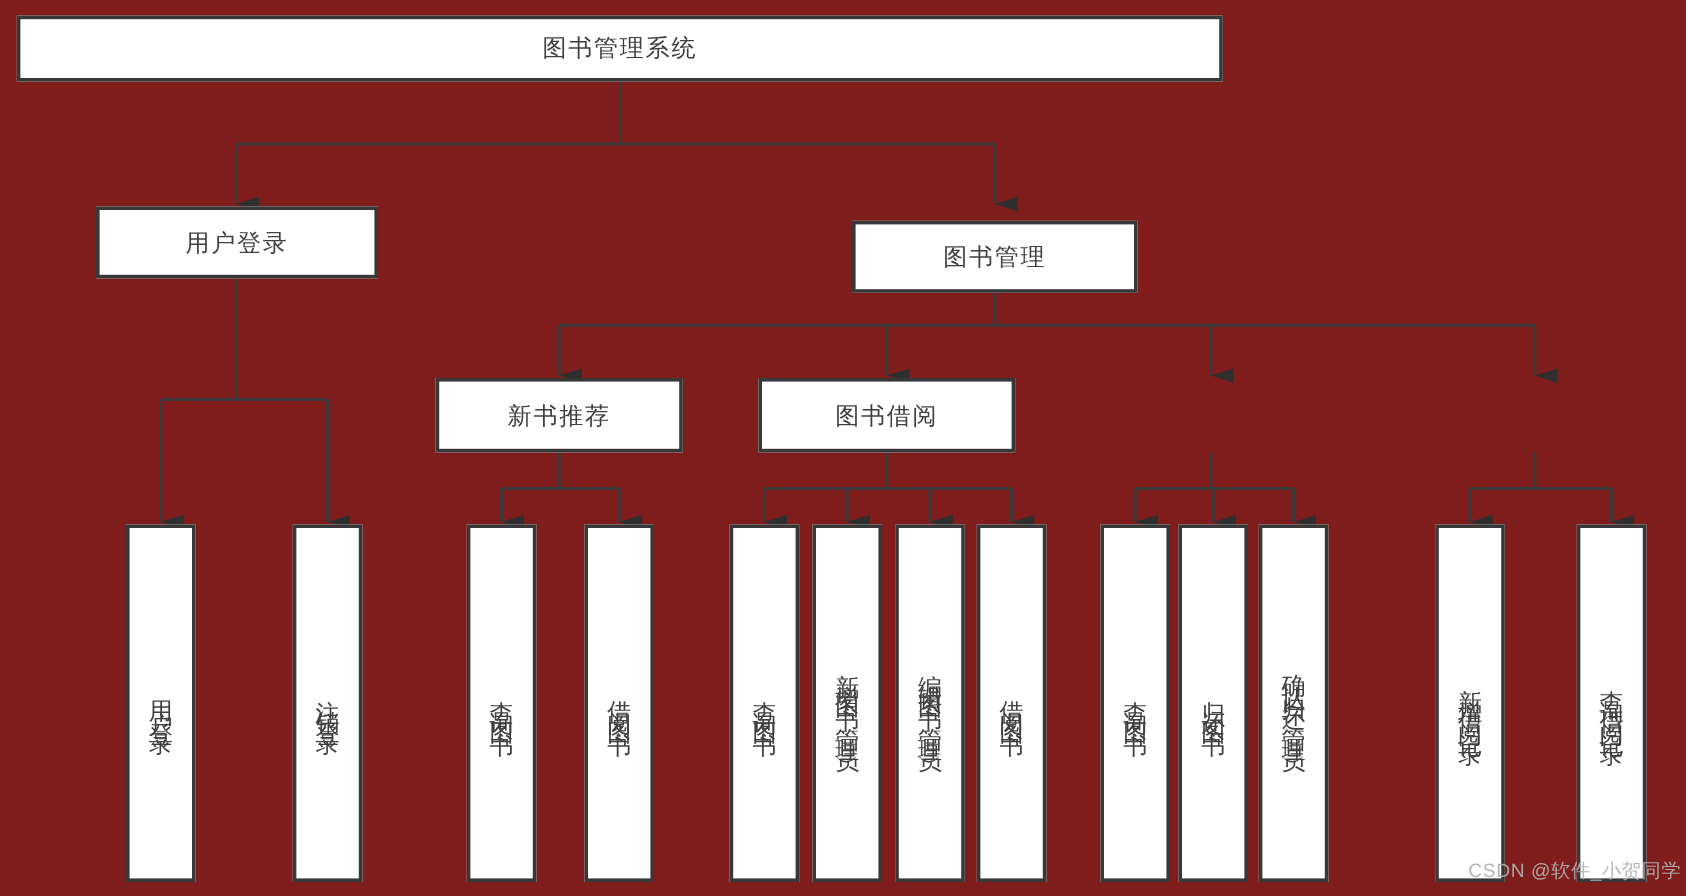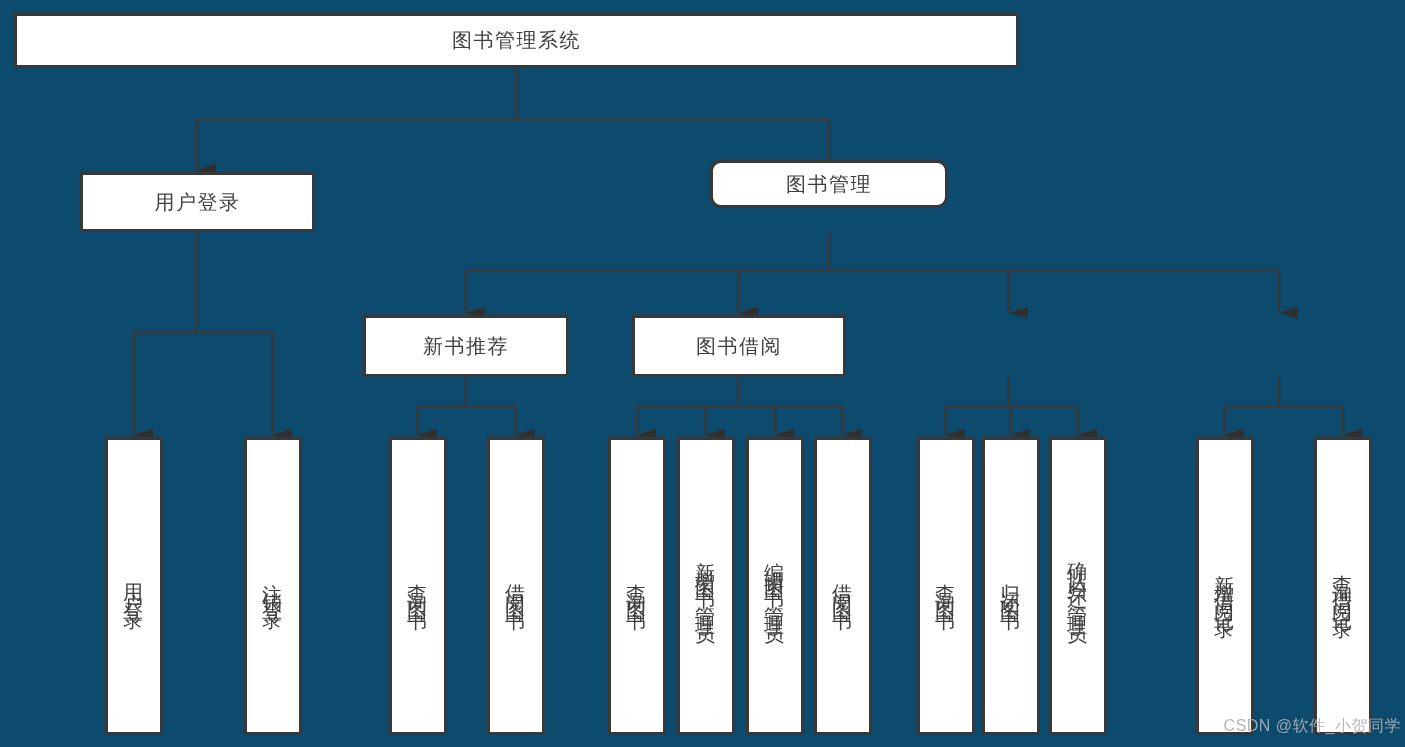--- a/index.html
+++ b/index.html
@@ -5,21 +5,21 @@
   html, body {
     margin: 0;
     padding: 0;
     background: #ffffff;
     font-family: "Liberation Sans", sans-serif;
   }
   #stage {
     position: relative;
     width: 1405px;
     height: 747px;
-    background: #0c4a6e;
+    background: #7f1d1d;
     overflow: hidden;
   }
   #wires {
     position: absolute;
     left: 0; top: 0;
     width: 1405px;
     height: 747px;
     z-index: 1;
   }
   .hnode {
@@ -60,21 +60,21 @@
     right: 4px;
     font-size: 16px;
     color: rgba(176, 176, 176, 0.92);
     letter-spacing: 0.5px;
     z-index: 5;
     white-space: nowrap;
   }
   
   #n-root        { left: 14px;   top: 13px;  width: 1005px; height: 55px; }
   #n-user-login  { left: 80px;   top: 172px; width: 235px;  height: 60px; }
-  #n-book-mgmt   { left: 710px;  top: 160px; width: 238px;  height: 48px; border-radius: 11px; }
+  #n-book-mgmt   { left: 710px;  top: 184px; width: 238px;  height: 60px; }
   #n-new-book    { left: 363px;  top: 315px; width: 206px;  height: 62px; }
   #n-borrow      { left: 632px;  top: 315px; width: 214px;  height: 62px; }
   #n-current     { left: 903px;  top: 315px; width: 213px;  height: 62px; }
   #n-records     { left: 1173px; top: 315px; width: 212px;  height: 62px; }
   #l-user-login      { left: 105px;  }
   #l-logout          { left: 244px;  }
   #l-rec-query       { left: 389px;  }
   #l-rec-borrow      { left: 487px;  }
   #l-bor-query       { left: 608px;  }
   #l-bor-add         { left: 677px;  }

